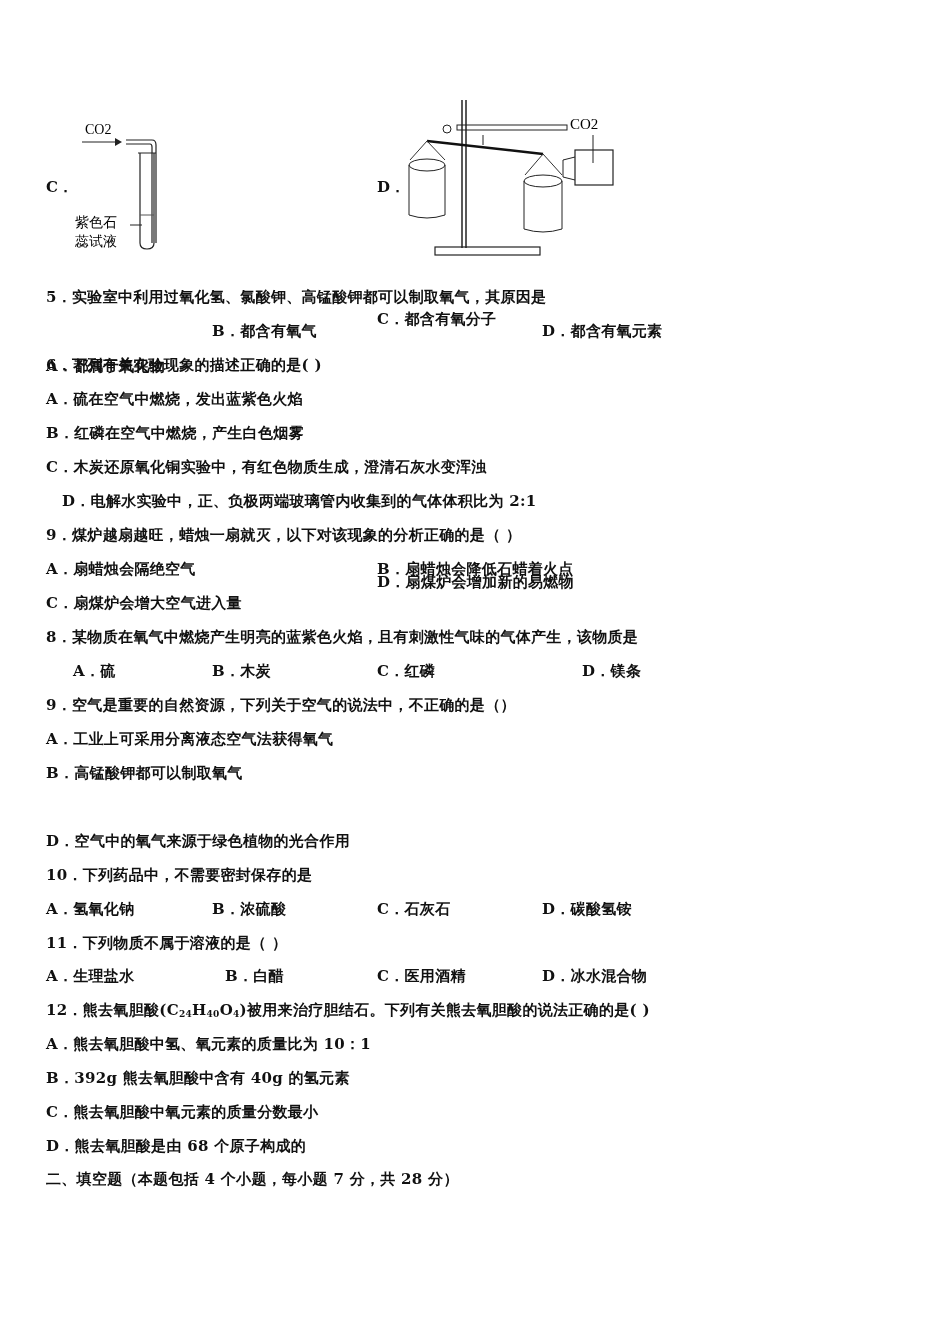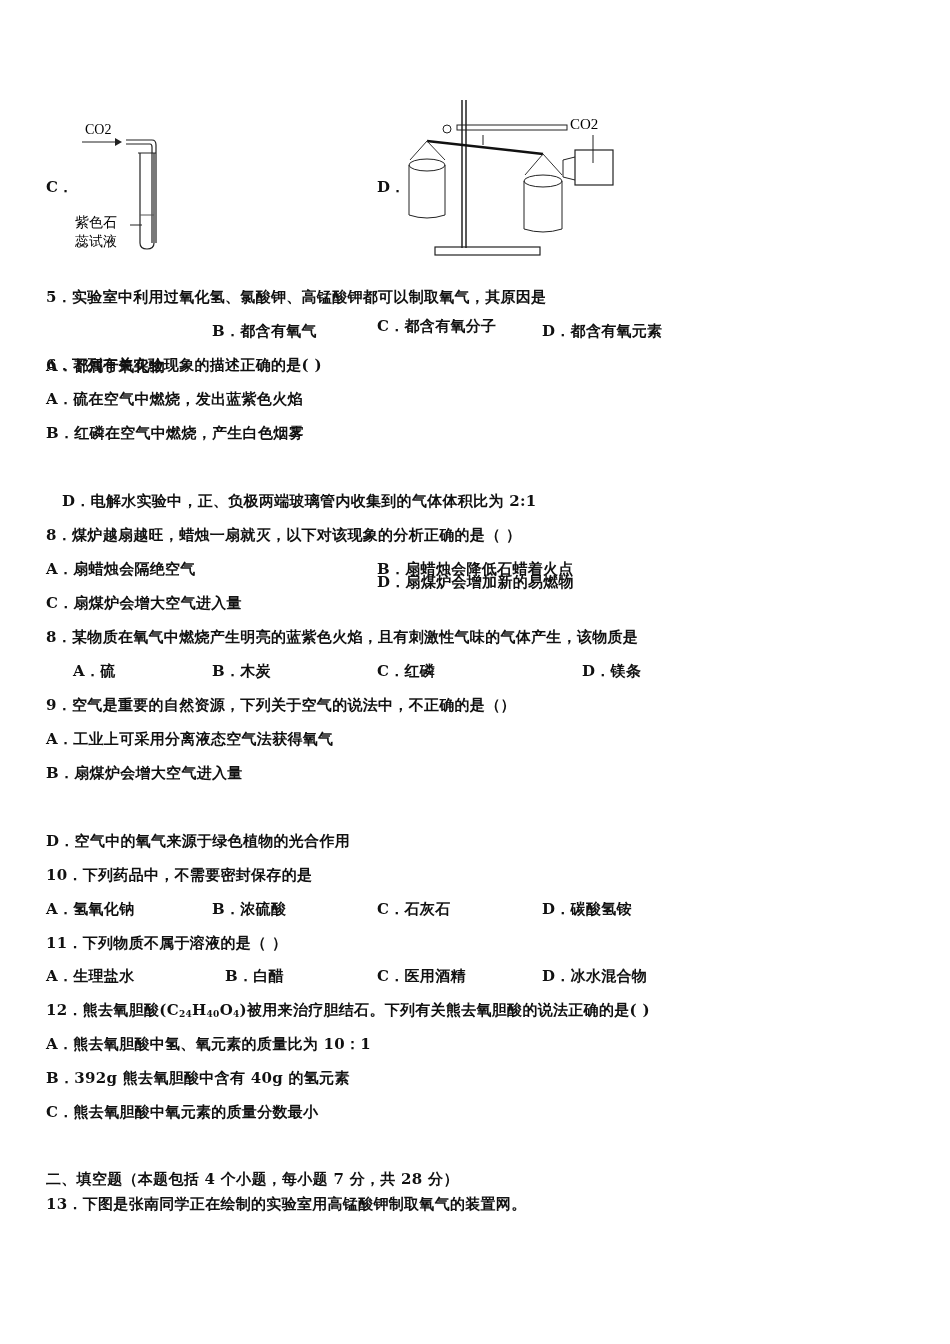--- a/index.html
+++ b/index.html
@@ -51,60 +51,61 @@
     <path d="M119 86 L119 134 Q138 140 157 134 L157 86" fill="none" stroke="#222"></path>
     <rect x="170" y="55" width="38" height="35" fill="none" stroke="#222" stroke-width="1.2"></rect>
     <path d="M170 62 L158 65 L158 82 L170 85" fill="none" stroke="#222"></path>
     <line x1="188" y1="40" x2="188" y2="68" stroke="#222"></line>
     <text x="165" y="34" font-size="15">CO2</text>
   </svg>
 
   <div class="line" style="top:287px;">5．实验室中利用过氧化氢、氯酸钾、高锰酸钾都可以制取氧气，其原因是</div>
   <div class="opt" style="left:46px;top:321px;margin-top:35px;">A．都属于氧化物</div>
   <div class="opt" style="left:212px;top:321px;">B．都含有氧气</div>
-  <div class="opt" style="left:377px;top:316px;">C．都含有氧分子</div>
+  <div class="opt" style="left:377px;top:309px;">C．都含有氧分子</div>
   <div class="opt" style="left:542px;top:321px;">D．都含有氧元素</div>
 
   <div class="line" style="top:355px;">6．下列有关实验现象的描述正确的是(    )</div>
   <div class="opt" style="left:46px;top:389px;">A．硫在空气中燃烧，发出蓝紫色火焰</div>
   <div class="opt" style="left:46px;top:423px;">B．红磷在空气中燃烧，产生白色烟雾</div>
+  <div class="opt" style="left:46px;top:457px;">C．木炭还原氧化铜实验中，有红色物质生成，澄清石灰水变浑浊</div>
   <div class="opt" style="left:46px;top:491px;margin-left:16px;">D．电解水实验中，正、负极两端玻璃管内收集到的气体体积比为 2:1</div>
 
-  <div class="line" style="top:525px;">8．煤炉越扇越旺，蜡烛一扇就灭，以下对该现象的分析正确的是（ ）</div>
+  <div class="line" style="top:525px;">9．煤炉越扇越旺，蜡烛一扇就灭，以下对该现象的分析正确的是（ ）</div>
   <div class="opt" style="left:46px;top:559px;">A．扇蜡烛会隔绝空气</div>
   <div class="opt" style="left:377px;top:559px;">B．扇蜡烛会降低石蜡着火点</div>
   <div class="opt" style="left:46px;top:593px;">C．扇煤炉会增大空气进入量</div>
   <div class="opt" style="left:377px;top:572px;text-align:center;">D．扇煤炉会增加新的易燃物</div>
 
   <div class="line" style="top:627px;">8．某物质在氧气中燃烧产生明亮的蓝紫色火焰，且有刺激性气味的气体产生，该物质是</div>
   <div class="opt" style="left:46px;top:661px;margin-left:27px;">A．硫</div>
   <div class="opt" style="left:212px;top:661px;">B．木炭</div>
   <div class="opt" style="left:377px;top:661px;">C．红磷</div>
   <div class="opt" style="left:542px;top:661px;margin-left:40px;">D．镁条</div>
 
   <div class="line" style="top:695px;">9．空气是重要的自然资源，下列关于空气的说法中，不正确的是（）</div>
   <div class="opt" style="left:46px;top:729px;">A．工业上可采用分离液态空气法获得氧气</div>
-  <div class="opt" style="left:46px;top:763px;">B．扇煤炉会增大空气进入量</div>
+  <div class="opt" style="left:46px;top:763px;">B．高锰酸钾都可以制取氧气</div>
   <div class="opt" style="left:46px;top:831px;">D．空气中的氧气来源于绿色植物的光合作用</div>
 
   <div class="line" style="top:865px;">10．下列药品中，不需要密封保存的是</div>
   <div class="opt" style="left:46px;top:899px;">A．氢氧化钠</div>
   <div class="opt" style="left:212px;top:899px;">B．浓硫酸</div>
   <div class="opt" style="left:377px;top:899px;">C．石灰石</div>
   <div class="opt" style="left:542px;top:899px;">D．碳酸氢铵</div>
 
   <div class="line" style="top:933px;">11．下列物质不属于溶液的是（      ）</div>
   <div class="opt" style="left:46px;top:966px;">A．生理盐水</div>
   <div class="opt" style="left:225px;top:966px;">B．白醋</div>
   <div class="opt" style="left:377px;top:966px;">C．医用酒精</div>
   <div class="opt" style="left:542px;top:966px;">D．冰水混合物</div>
 
   <div class="line" style="top:1000px;">
     <span>12．熊去氧胆酸(C</span><sub>24</sub><span>H</span><sub>40</sub><span>O</span><sub>4</sub><span>)被用来治疗胆结石。下列有关熊去氧胆酸的说法正确的是(       )</span>
   </div>
   <div class="opt" style="left:46px;top:1034px;">A．熊去氧胆酸中氢、氧元素的质量比为 10：1</div>
   <div class="opt" style="left:46px;top:1068px;">B．392g 熊去氧胆酸中含有 40g 的氢元素</div>
   <div class="opt" style="left:46px;top:1102px;">C．熊去氧胆酸中氧元素的质量分数最小</div>
+  <div class="opt" style="left:46px;top:1136px;">D．熊去氧胆酸是由 68 个原子构成的</div>
 
   <div class="line" style="top:1169px;">二、填空题（本题包括 4 个小题，每小题 7 分，共 28 分）</div>
-  <div class="line" style="top:1194px;">13．下图是张南同学正在绘制的实验室用高锰酸钾制取氧气的装置网。</div>
 
 </div>
 
 </body></html>

